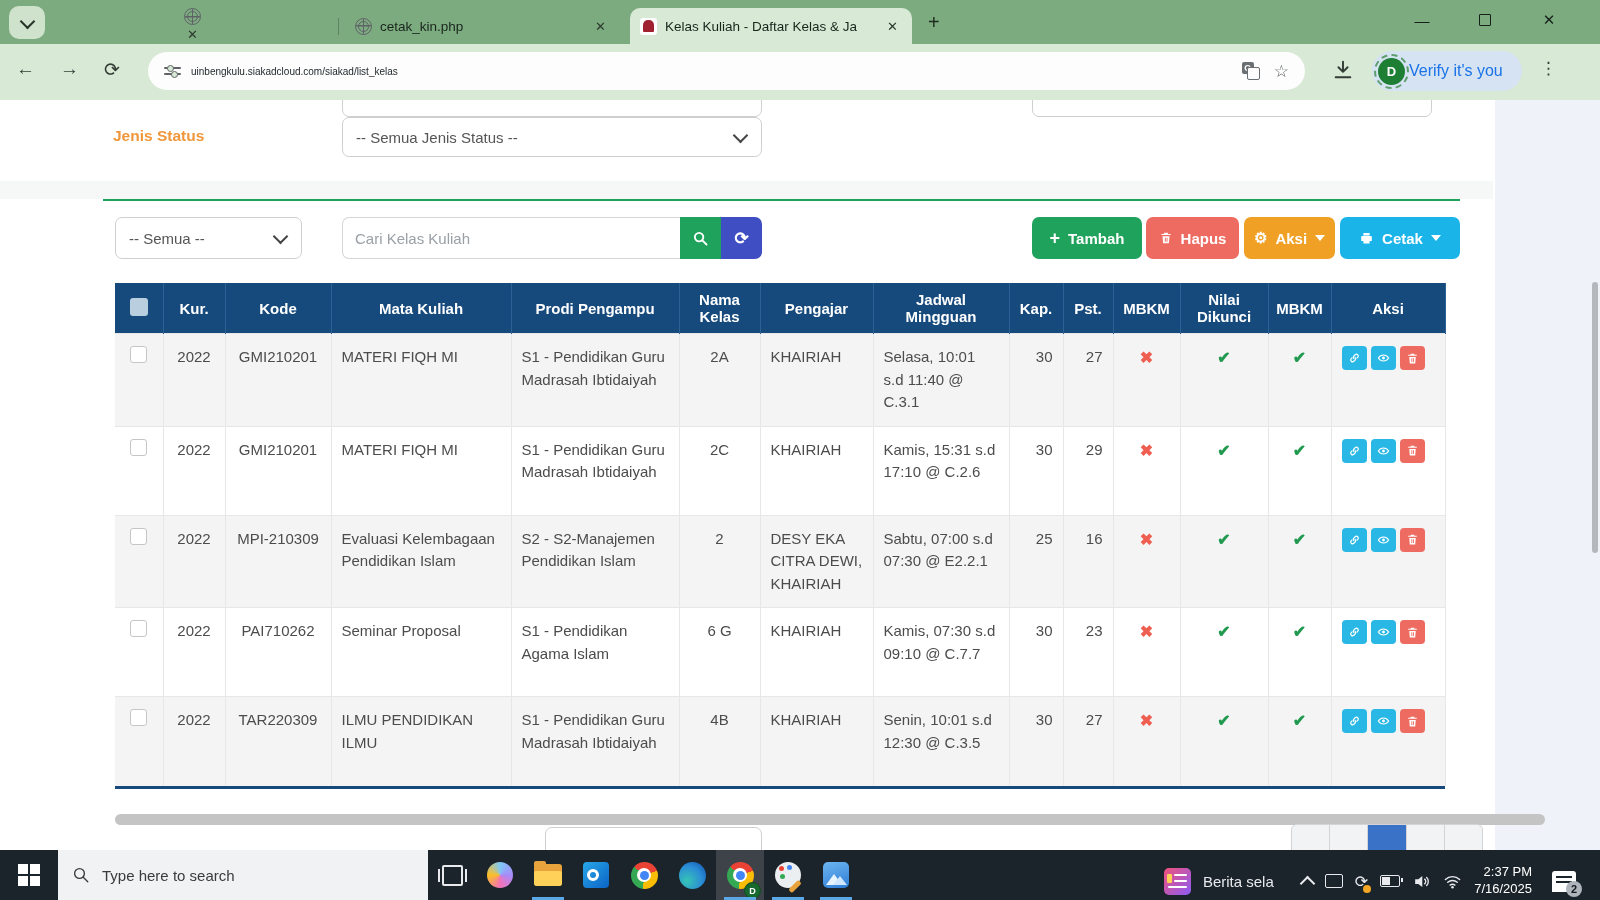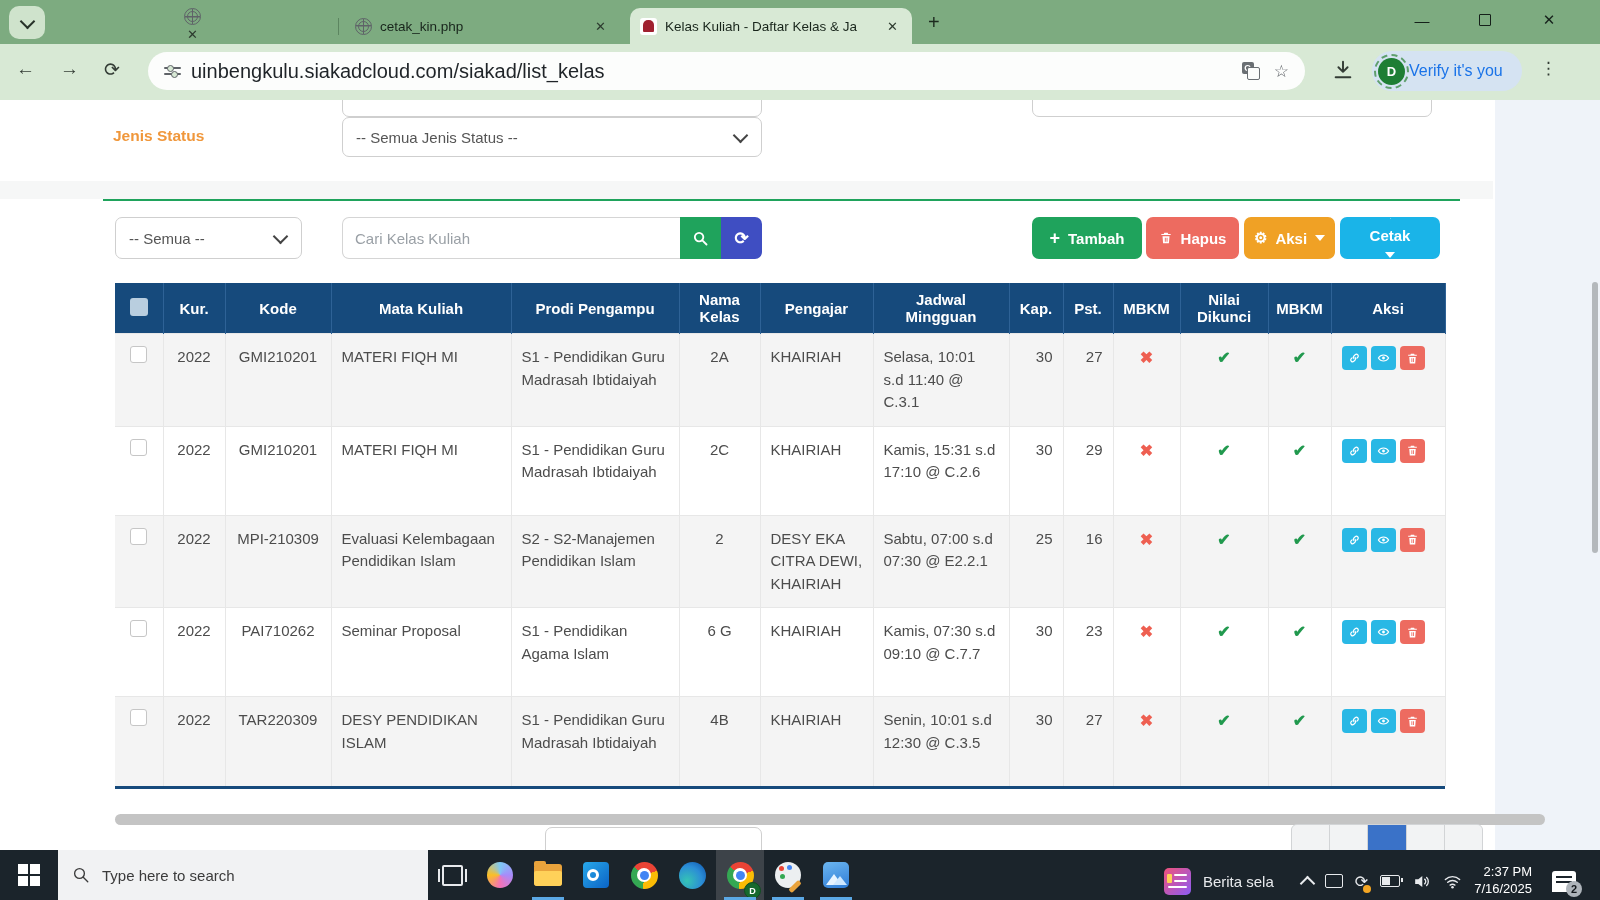--- a/index.html
+++ b/index.html
@@ -24,21 +24,21 @@
   .crest{border-radius:3px;background:#fff;display:flex;align-items:center;justify-content:center;}
   .crest i{display:block;width:11px;height:12px;background:#a02130;border-radius:5px 5px 1px 1px;}
   .newtab{position:absolute;top:11px;font-size:20px;color:#1c2a1e;line-height:22px;}
   .winbtn{position:absolute;top:0;width:46px;height:40px;display:flex;align-items:center;justify-content:center;color:#15201a;font-size:15px;}
   .restore-glyph{position:relative;width:10px;height:10px;border:1.4px solid #15201a;border-radius:1px;background:var(--chrome-frame,#7dab80);}
   .restore-glyph:before{content:"";position:absolute;left:2px;top:-4.5px;width:10px;height:10px;border:1.4px solid #15201a;border-radius:1px;z-index:-1;}
 
   .btoolbar{position:absolute;left:0;top:44px;width:1600px;height:56px;background:var(--chrome-toolbar,#d8e9d5);}
   .navic{position:absolute;top:14px;font-size:19px;color:#333c35;}
   .urlpill{position:absolute;left:148px;top:8px;width:1157px;height:38px;background:#fcfdfc;border-radius:19px;display:flex;align-items:center;}
-  .url-text{font-size:20px;color:#1f2428;margin-left:10px;flex:1;}
+  .url-text{font-size:10px;color:#1f2428;margin-left:10px;flex:1;}
   .tune{width:17px;height:17px;margin-left:16px;position:relative;}
   .tune i{position:absolute;left:0;right:0;height:2px;background:#5f6368;border-radius:2px;}
   .tune i:nth-child(1){top:4px;}.tune i:nth-child(2){top:10px;}
   .tune i:nth-child(1):after{content:"";position:absolute;left:3px;top:-2px;width:5px;height:5px;border-radius:50%;background:#d8e9d5;border:1.5px solid #5f6368;}
   .tune i:nth-child(2):after{content:"";position:absolute;right:3px;top:-2px;width:5px;height:5px;border-radius:50%;background:#d8e9d5;border:1.5px solid #5f6368;}
   .pill-ic{color:#5f6368;font-size:17px;margin-right:16px;}
   .gtrans{position:relative;width:18px;height:18px;margin-right:14px;}
   .gtrans b{position:absolute;left:0;top:0;width:12px;height:12px;background:#6a6f73;border-radius:2px;color:#fff;font-size:9px;line-height:12px;text-align:center;font-weight:700;}
   .gtrans i{position:absolute;right:0;bottom:0;width:11px;height:11px;border:1.6px solid #6a6f73;border-radius:2px;background:#fcfdfc;}
   .profile-chip{position:absolute;left:1372px;top:7px;height:40px;width:150px;border-radius:20px;background:#d5e3f2;display:flex;align-items:center;}
@@ -250,21 +250,21 @@
       <svg viewBox="0 0 24 24" width="14" height="14" fill="#fff">
           <path d="M9 3h6l.8 2H20v2H4V5h4.2L9 3zm-3 6h12l-1 12H7L6 9zm4 2.5v7h1.6v-7H10zm3 0v7h1.6v-7H13z"></path>
         </svg>
       <span>Hapus</span>
     </button>
     <button class="btn abs" style="left:1244px;top:117px;width:91px;height:42px;background:var(--accent-orange,#f0a125);">
       <span style="font-size:15px;">⚙</span>
         <span>Aksi</span>
         <span class="caret-down"></span>
     </button>
-    <button class="btn abs" style="left:1340px;top:117px;width:100px;height:42px;background:var(--accent-cyan,#1ab4e8);flex-direction:column;">
+    <button class="btn abs" style="left:1340px;top:117px;width:120px;height:42px;background:var(--accent-cyan,#1ab4e8);">
       <svg viewBox="0 0 24 24" width="15" height="15" fill="#fff">
           <path d="M7 3h10v4H7zM5 8h14a1.5 1.5 0 0 1 1.5 1.5V16H17v4H7v-4H3.5V9.5A1.5 1.5 0 0 1 5 8zm4 9h6v1.8H9z"></path>
         </svg>
       <span>Cetak</span>
         <span class="caret-down"></span>
     </button>
 
     <div class="tblwrap">
       <table class="kelas">
         <colgroup>
@@ -419,21 +419,21 @@
                 </button><button class="act-btn act-red">
                   <svg viewBox="0 0 24 24" width="13" height="13" fill="#fff">
                     <path d="M9 3h6l.8 2H20v2H4V5h4.2L9 3zm-3 6h12l-1 12H7L6 9zm4 2.5v7h1.6v-7H10zm3 0v7h1.6v-7H13z"></path>
                   </svg>
                 </button></td>
             </tr>
             <tr class="stripe">
               <td class="c"><span class="row-checkbox"></span></td>
               <td class="c">2022</td>
               <td class="c">TAR220309</td>
-              <td>DESY PENDIDIKAN ISLAM</td>
+              <td>ILMU PENDIDIKAN ILMU</td>
               <td>S1 - Pendidikan Guru Madrasah Ibtidaiyah</td>
               <td class="c">4B</td>
               <td>KHAIRIAH</td>
               <td>Senin, 10:01 s.d 12:30 @ C.3.5</td>
               <td class="r">30</td>
               <td class="r">27</td>
               <td class="c"><span class="mark-x">✖</span></td>
               <td class="c"><span class="mark-v">✔</span></td>
               <td class="c"><span class="mark-v">✔</span></td>
               <td><button class="act-btn act-cyan">

